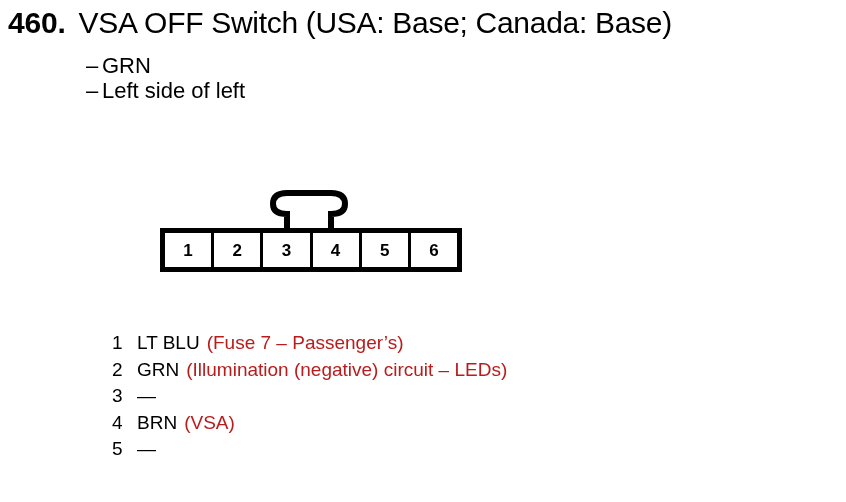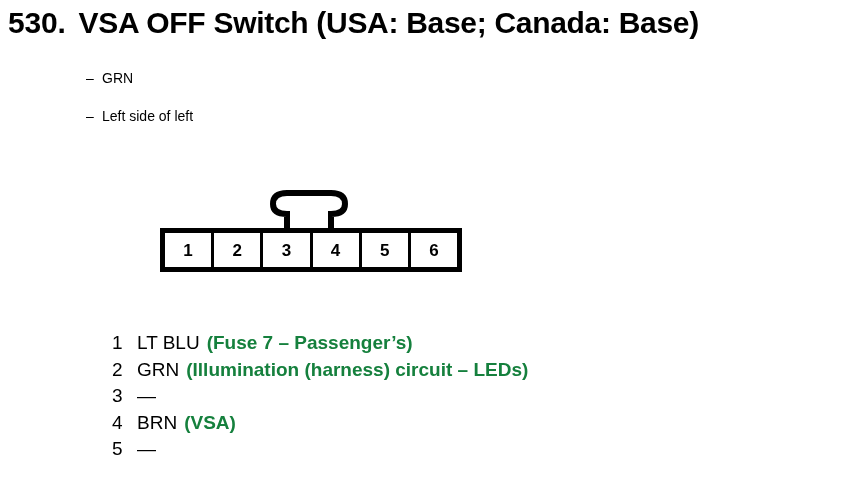--- a/index.html
+++ b/index.html
@@ -34,38 +34,37 @@
   }
 
   .heading-number {
     font-size: 30px;
     font-weight: bold;
     letter-spacing: -0.2px;
   }
 
   .heading-title {
     font-size: 30px;
-    font-weight: bold;
+    font-weight: normal;
     margin-left: 13px;
     letter-spacing: -0.3px;
   }
 
   
   .notes {
     position: absolute;
     left: 86px;
     top: 53px;
     width: 700px;
   }
 
   .note-row {
-    font-size: 14px;
+    font-size: 22px;
     line-height: 25px;
     white-space: nowrap;
-    margin-top: 13px;
   }
 
   .note-dash {
     display: inline-block;
     width: 16px;
   }
 
   
   .connector {
     position: absolute;
@@ -136,36 +135,35 @@
     display: inline-block;
     min-width: 11px;
   }
 
   .legend-wire {
     margin-left: 14px;
   }
 
   .legend-desc {
     margin-left: 7px;
-    color: #15803d;
-    font-weight: bold;
+    color: #b91c1c;
   }
 
   .legend-desc.empty {
     color: #000000;
     margin-left: 8px;
   }
 </style>
 </head>
 <body>
 
 <div id="page">
 
   <div class="heading">
-    <span class="heading-number">530.</span>
+    <span class="heading-number">460.</span>
     <span class="heading-title">VSA OFF Switch (USA: Base; Canada: Base)</span>
   </div>
 
   <div class="notes">
     <div class="note-row">
       <span class="note-dash">–</span><span>GRN</span>
     </div>
     <div class="note-row">
       <span class="note-dash">–</span><span>Left side of left</span>
     </div>
@@ -209,21 +207,21 @@
 
   </div>
 
   <div class="legend">
 
     <div class="legend-row">
       <span class="legend-num">1</span><span class="legend-wire">LT BLU</span><span class="legend-desc">(Fuse 7 – Passenger’s)</span>
     </div>
 
     <div class="legend-row">
-      <span class="legend-num">2</span><span class="legend-wire">GRN</span><span class="legend-desc">(Illumination (harness) circuit – LEDs)</span>
+      <span class="legend-num">2</span><span class="legend-wire">GRN</span><span class="legend-desc">(Illumination (negative) circuit – LEDs)</span>
     </div>
 
     <div class="legend-row">
       <span class="legend-num">3</span><span class="legend-wire">—</span><span class="legend-desc empty"></span>
     </div>
 
     <div class="legend-row">
       <span class="legend-num">4</span><span class="legend-wire">BRN</span><span class="legend-desc">(VSA)</span>
     </div>
 

